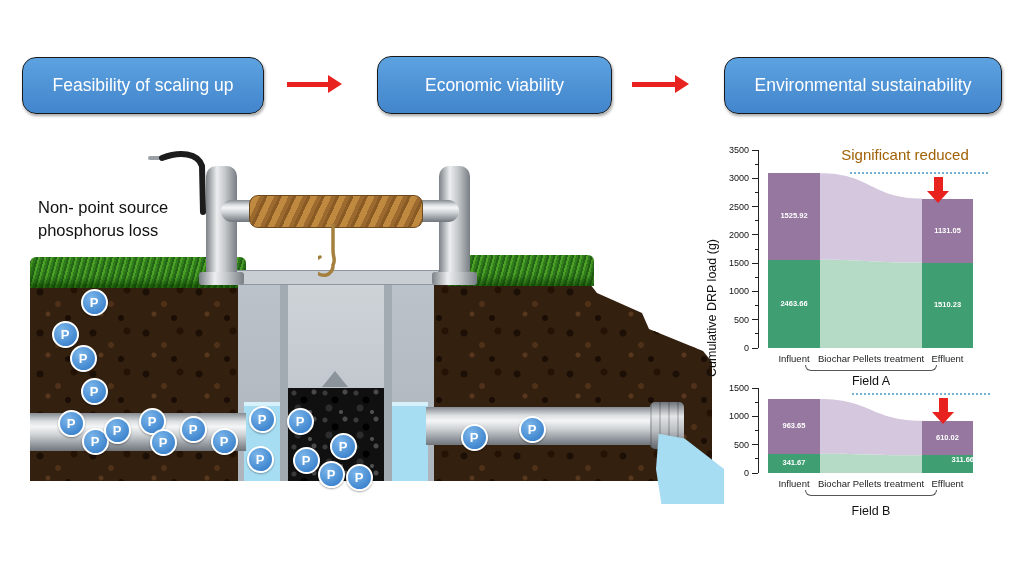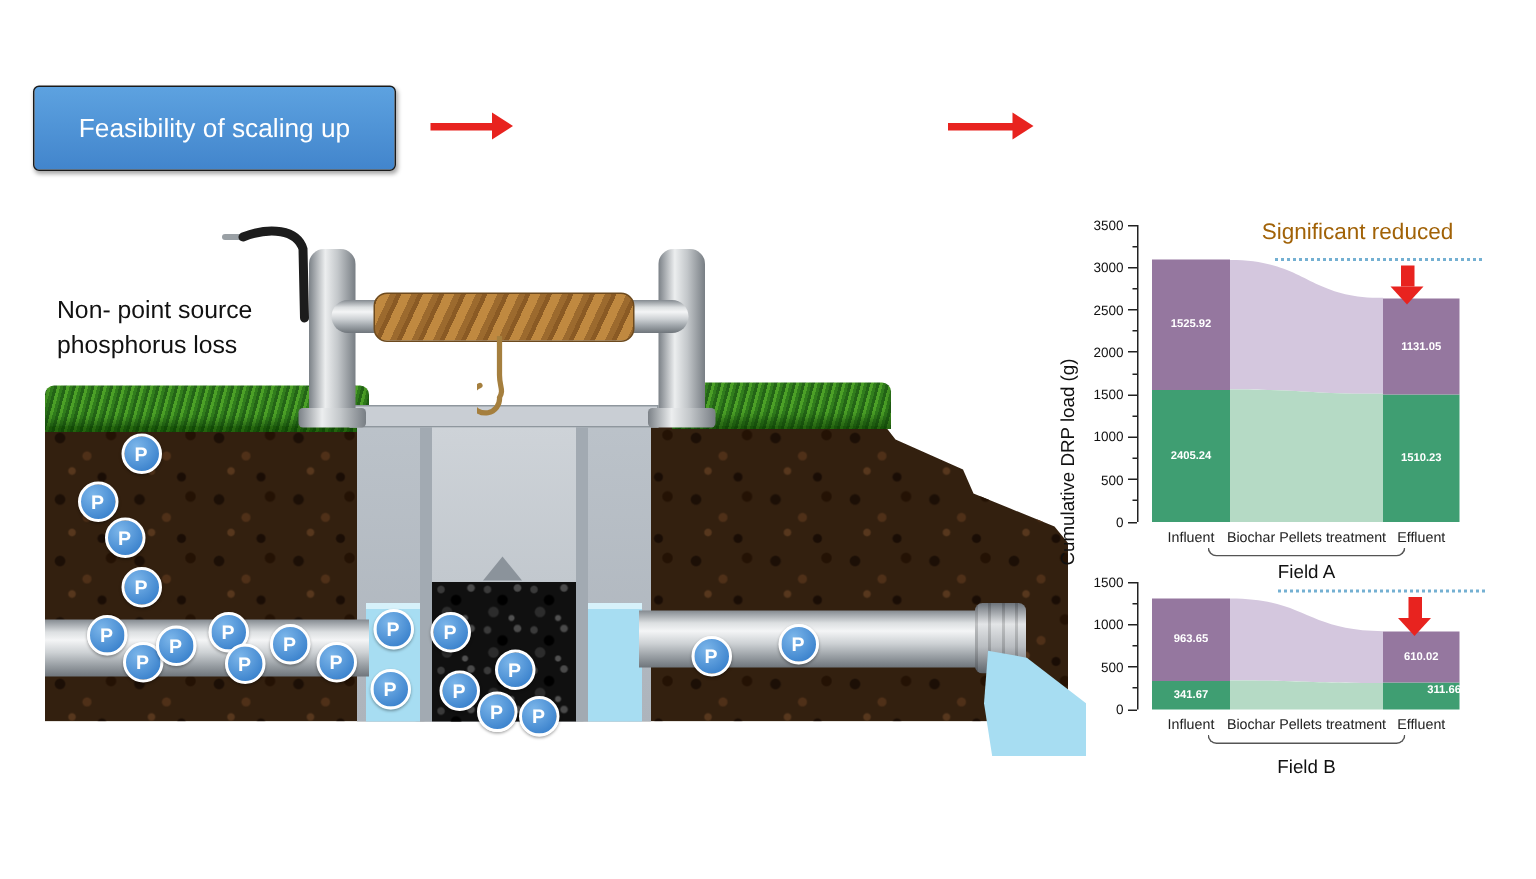--- a/index.html
+++ b/index.html
@@ -2,21 +2,21 @@
 <html><head>
 <meta charset="utf-8">
 <style>
   html,body{margin:0;padding:0;background:#fff;}
   .page{position:relative;width:1024px;height:586px;background:#fff;overflow:hidden;
         font-family:"Liberation Sans", sans-serif;}
 
   
   .pbox{position:absolute;display:flex;align-items:center;justify-content:center;
         background:linear-gradient(180deg,#5da2e0,#4285cc);color:#fff;font-size:17.5px;
-        border:1.6px solid #1a1a1a;border-radius:4px;box-shadow:1px 2px 3px rgba(0,0,0,.35);
+        border:1.6px solid #1a1a1a;border-radius:14px;box-shadow:1px 2px 3px rgba(0,0,0,.35);
         text-align:center;}
   .harrow{position:absolute;height:5px;background:#e8231f;}
   .harrow::after{content:'';position:absolute;right:-13px;top:-7px;
         border-left:14px solid #e8231f;border-top:9.5px solid transparent;border-bottom:9.5px solid transparent;}
 
   
   .npsl{position:absolute;font-size:16.5px;color:#111;white-space:pre-line;line-height:1.4;}
   .soil{position:absolute;background-color:#33200f;
         background-image:
           radial-gradient(circle at 10px 8px,#1c0f06 3px,transparent 4px),
@@ -84,21 +84,23 @@
         border-top:12px solid #e8231f;border-left:11px solid transparent;border-right:11px solid transparent;}
   .annot{position:absolute;font-size:15px;color:#a16207;text-align:center;white-space:nowrap;}
 </style>
 </head>
 <body>
 
 <div class="page">
 
   <div class="pbox" style="left:22px;top:57px;width:240px;height:55px;">Feasibility of scaling up</div>
   <div class="harrow" style="left:287px;top:82px;width:42px;"></div>
+  <div class="pbox" style="left:377px;top:56px;width:233px;height:56px;">Economic viability</div>
   <div class="harrow" style="left:632px;top:82px;width:44px;"></div>
+  <div class="pbox" style="left:724px;top:57px;width:276px;height:55px;">Environmental sustainability</div>
 
   <div class="npsl" style="left:38px;top:196px;">Non- point source
 phosphorus loss</div>
 
   <div class="soil" style="left:30px;top:284px;width:682px;height:197px;
        clip-path:polygon(0 0,560px 0,567px 9px,612px 29px,619px 45px,673px 67px,682px 78px,682px 197px,0 197px);"></div>
 
   <div class="grass" style="left:30px;top:257px;width:216px;height:31px;"></div>
   <div class="grass" style="left:448px;top:255px;width:146px;height:31px;"></div>
 
@@ -179,21 +181,21 @@
       <div class="tickline" style="left: 52px; top: 37.7857px; width: 6px;"></div>
       <div class="ytick-label" style="left: 17px; top: 33.2857px;">3000</div>
       <div class="tickline" style="left: 55px; top: 23.6429px; width: 3px;"></div>
       <div class="tickline" style="left: 52px; top: 9.5px; width: 6px;"></div>
       <div class="ytick-label" style="left: 17px; top: 5px;">3500</div>
       <svg width="102" height="210" style="position: absolute; left: 120px; top: 0px;">
         <path d="M0,33.30346857142857 C51,33.30346857142857 51,58.57901714285714 102,58.57901714285714 L102,122.56413142857143 C51,122.56413142857143 51,119.62694285714285 0,119.62694285714285 Z" fill="#d4c7de"></path>
         <path d="M0,119.62694285714285 C51,119.62694285714285 51,122.56413142857143 102,122.56413142857143 L102,208 L0,208 Z" fill="#b5dac5"></path>
       </svg>
       <div class="seg" style="left: 68px; top: 119.627px; width: 52px; height: 88.3731px; background: rgb(63, 158, 114);"></div>
-      <div class="segval" style="left: 68px; top: 158.813px; width: 52px;">2405.24</div>
+      <div class="segval" style="left: 68px; top: 158.813px; width: 52px;">2463.66</div>
       <div class="seg" style="left: 68px; top: 33.3035px; width: 52px; height: 86.3235px; background: rgb(149, 119, 159);"></div>
       <div class="segval" style="left: 68px; top: 71.4652px; width: 52px;">1525.92</div>
       <div class="catlabel" style="left: 59px; top: 213px; width: 70px;">Influent</div>
       <div class="seg" style="left: 222px; top: 122.564px; width: 51px; height: 85.4359px; background: rgb(63, 158, 114);"></div>
       <div class="segval" style="left: 222px; top: 160.282px; width: 51px;">1510.23</div>
       <div class="seg" style="left: 222px; top: 58.579px; width: 51px; height: 63.9851px; background: rgb(149, 119, 159);"></div>
       <div class="segval" style="left: 222px; top: 85.5716px; width: 51px;">1131.05</div>
       <div class="catlabel" style="left: 212.5px; top: 213px; width: 70px;">Effluent</div>
       <div class="catlabel" style="left: 101px; top: 213px; width: 140px;">Biochar Pellets treatment</div>
       <div class="bracket" style="left: 105px; top: 225px; width: 132px;"></div>

